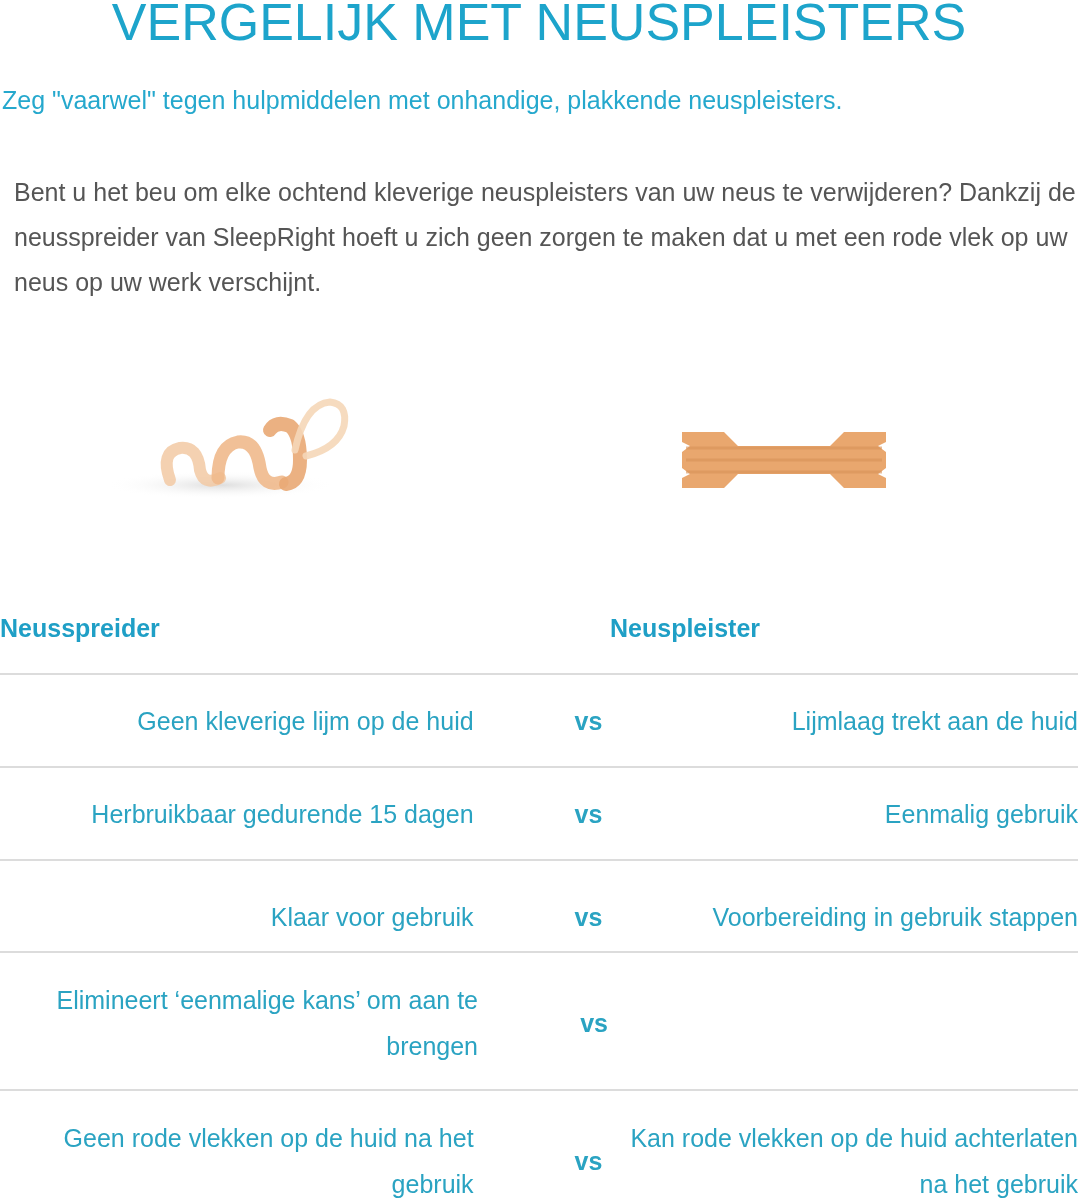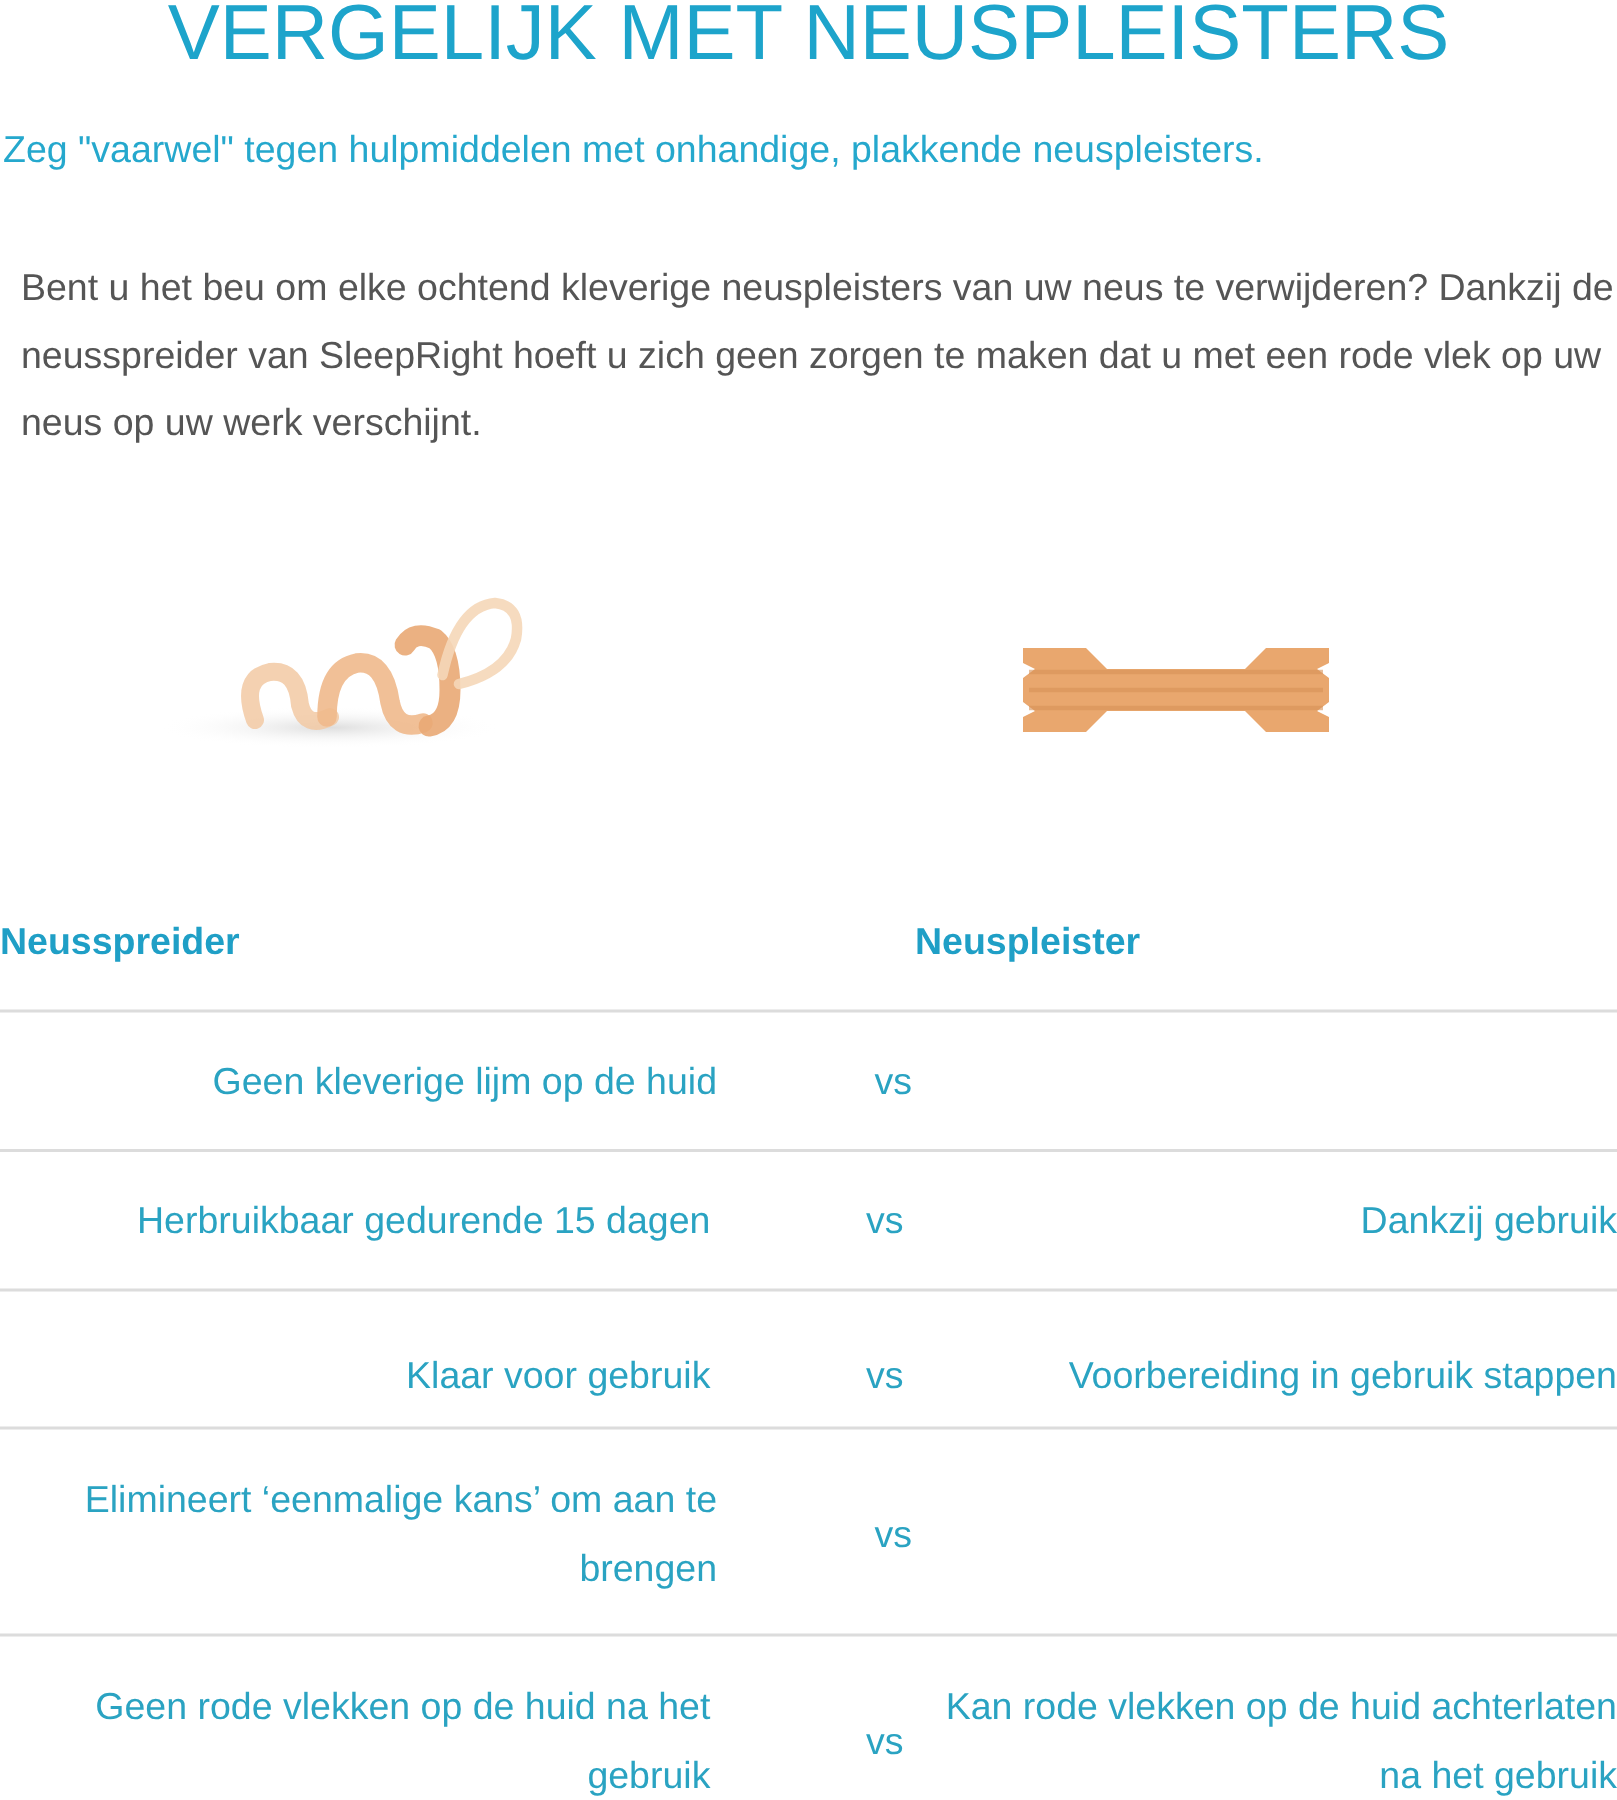--- a/index.html
+++ b/index.html
@@ -40,21 +40,21 @@
     background: #dcdcdc;
   }
   .row {
     position: absolute; left: 0; width: 1078px;
     display: flex; align-items: center;
   }
   .cell {
     font-size: 25px; color: #2aa3c2; text-align: right; line-height: 46px;
   }
   .cell.left { width: 478px; }
-  .cell.vs { width: 130px; }
+  .cell.vs { width: 130px; font-weight: bold; }
   .cell.right { width: 478px; margin-left: 2px; }
 </style>
 </head>
 <body>
 
 <h1 class="title">VERGELIJK MET NEUSPLEISTERS</h1>
 <p class="subtitle">Zeg "vaarwel" tegen hulpmiddelen met onhandige, plakkende neuspleisters.</p>
 <p class="intro">Bent u het beu om elke ochtend kleverige neuspleisters van uw neus te verwijderen? Dankzij de neusspreider van SleepRight hoeft u zich geen zorgen te maken dat u met een rode vlek op uw neus op uw werk verschijnt.</p>
 
 <svg class="img-spreader" viewBox="0 0 260 120">
@@ -77,27 +77,28 @@
 </svg>
 
 <div class="col-head left">Neusspreider</div>
 <div class="col-head right">Neuspleister</div>
 
 <div class="divider" style="top:673px"></div>
 
 <div class="row" style="top:675px;height:92px">
   <div class="cell left">Geen kleverige lijm op de huid</div>
   <div class="cell vs">vs</div>
+  <div class="cell right">Lijmlaag trekt aan de huid</div>
 </div>
 <div class="divider" style="top:766px"></div>
 
 <div class="row" style="top:768px;height:92px">
   <div class="cell left">Herbruikbaar gedurende 15 dagen</div>
   <div class="cell vs">vs</div>
-  <div class="cell right">Dankzij gebruik</div>
+  <div class="cell right">Eenmalig gebruik</div>
 </div>
 <div class="divider" style="top:859px"></div>
 
 <div class="row" style="top:861px;height:112px">
   <div class="cell left">Klaar voor gebruik</div>
   <div class="cell vs">vs</div>
   <div class="cell right">Voorbereiding in gebruik stappen</div>
 </div>
 <div class="divider" style="top:951px"></div>
 

